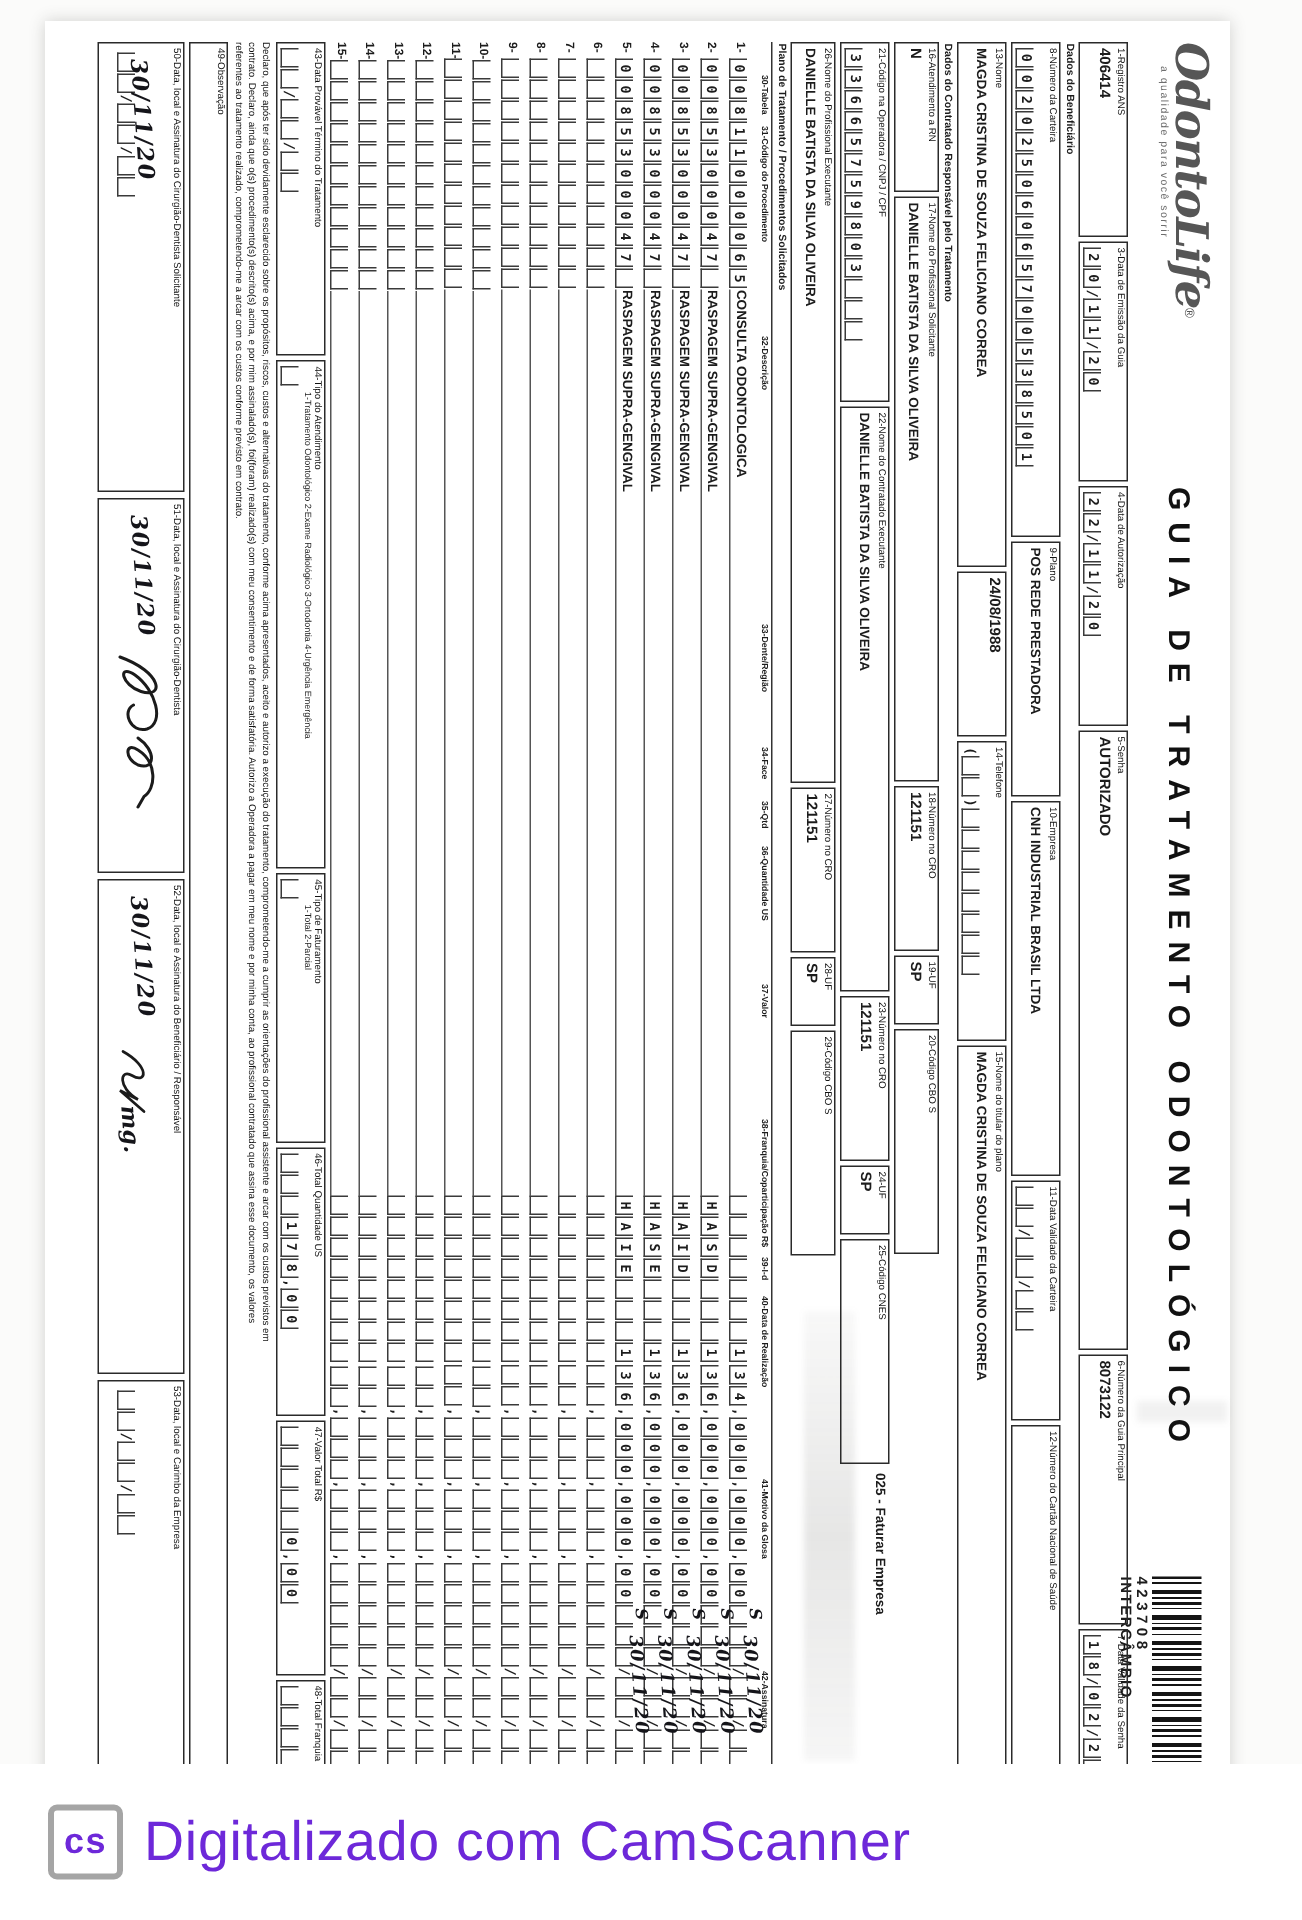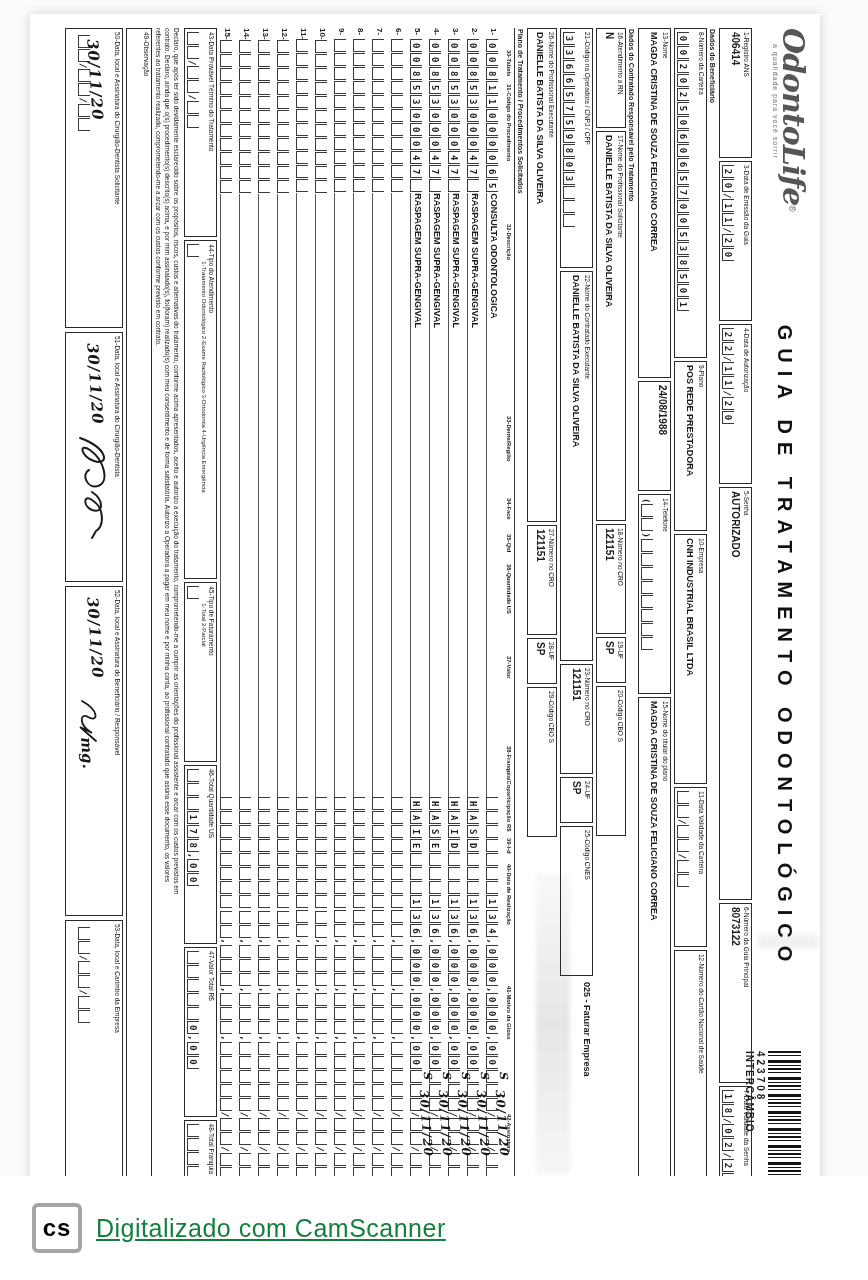--- a/index.html
+++ b/index.html
@@ -67,24 +67,24 @@
   .sigrow{display:flex;gap:4px;}
   .sigbox{border:1px solid #2a2a2a;height:58px;padding:1px 3px;position:relative;box-sizing:border-box;}
   .sig-hand{position:absolute;left:10px;top:18px;font-size:15px;letter-spacing:1px;}
   .sig-hand2{position:absolute;left:150px;top:26px;font-size:15px;}
   .sig-svg{position:absolute;left:95px;top:8px;}
   .sig-svg2{position:absolute;left:110px;top:20px;}
   .sig-cells{position:absolute;left:6px;top:24px;}
   
   .footer{position:absolute;left:0;right:0;bottom:0;height:104px;background:#fff;
           display:flex;align-items:center;padding-left:32px;gap:14px;z-index:5;}
-  .cs-badge{width:42px;height:42px;border:4px solid #a5a5a5;border-radius:6px;color:#000000;
+  .cs-badge{width:42px;height:42px;border:4px solid #a5a5a5;border-radius:6px;color:#6d28d9;
             font-weight:bold;font-size:24px;display:flex;align-items:center;justify-content:center;
             letter-spacing:1px;}
-  .footer-text{font-size:25px;color:#15803d;letter-spacing:0.5px;text-decoration:underline;}
+  .footer-text{font-size:37px;color:#6d28d9;letter-spacing:0.5px;}
 </style>
 </head>
 <body>
 
 <div class="rotor">
  <div class="doc">
   <div class="smudge"></div>
   <div class="smudge2"></div>
 
   <div class="hdr">

